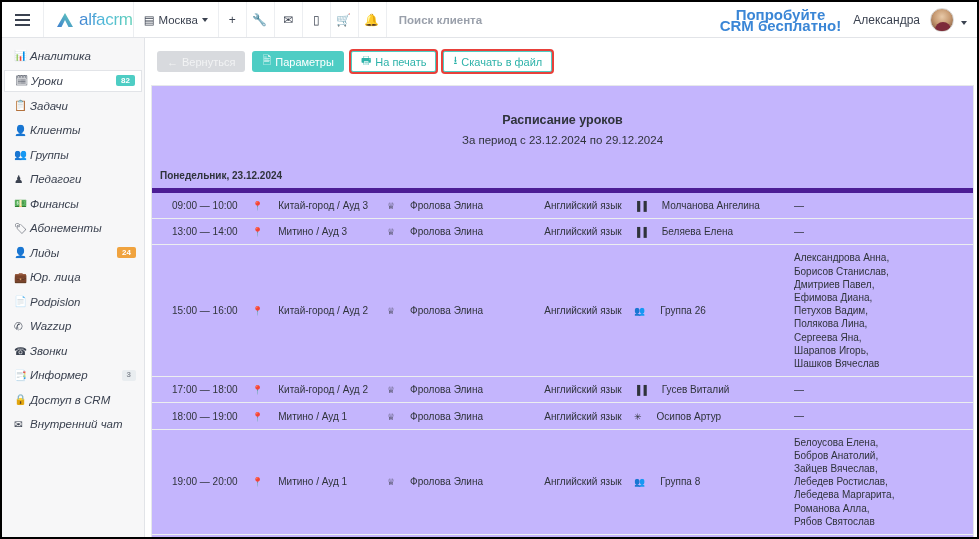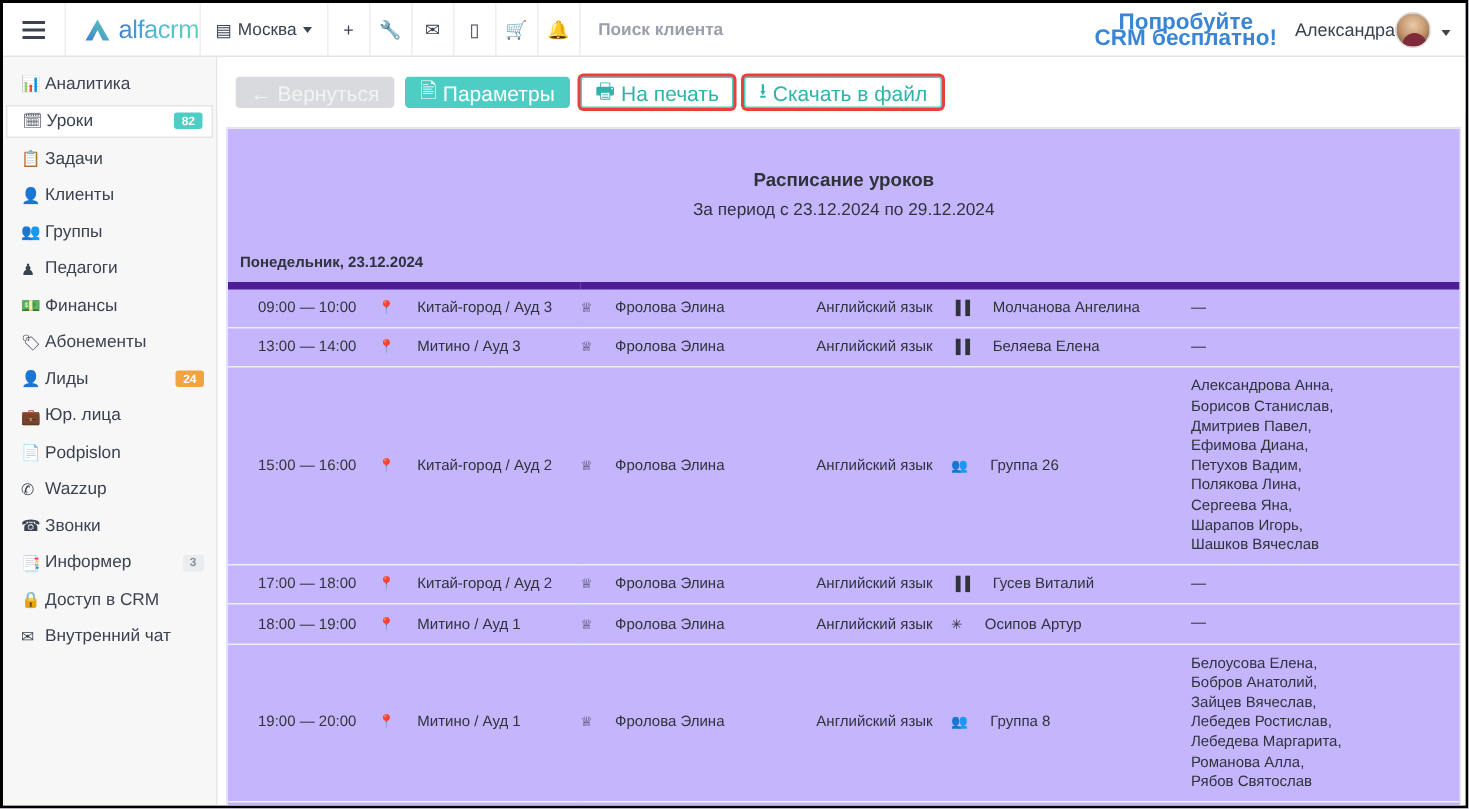--- a/index.html
+++ b/index.html
@@ -50,21 +50,21 @@
   }
   .ticon.bell { color: #f7b6c2; }
   .search {
     flex: 1; height: 35px; display: flex; align-items: center;
     padding-left: 12px; font-size: 11.5px; color: #9aa0ab; cursor: text; font-weight: bold;
   }
   .promo {
     font-size: 15px; font-weight: bold; color: #3a86d6; line-height: 11px;
     text-align: center; padding-right: 12px; cursor: pointer;
   }
-  .uname { font-size: 12px; color: #3b4250; padding-right: 0; }
+  .uname { font-size: 12px; color: #3b4250; padding-right: 10px; }
   .avatar {
     width: 24px; height: 24px; border-radius: 50%;
     background: radial-gradient(circle at 50% 35%, #e8c9a8 0%, #c79a72 45%, #6d4630 100%);
     border: 1px solid #d9d9d9; position: relative; overflow: hidden;
   }
   .avatar::after {
     content:""; position:absolute; left:4px; bottom:0; width:16px; height:9px;
     border-radius: 8px 8px 0 0; background:#7d2a3a;
   }
   .ucaret { padding: 0 10px 0 7px; cursor: pointer; }
@@ -82,42 +82,42 @@
   }
   .nav-item + .nav-item { margin-top: 3.5px; }
   .nav-item.active {
     background: #fff; border: 1px solid #e2e4e8; height: 22px;
   }
   .nav-ico {
     width: 16px; font-size: 10.5px; color: #3b4250;
     display: inline-flex; align-items: center; justify-content: flex-start;
     flex: 0 0 16px;
   }
-  .nav-label { white-space: nowrap; }
+  .nav-label { white-space: nowrap; font-style: italic; }
   .badge {
     margin-left: auto; font-size: 8px; color: #fff; font-weight: bold;
     border-radius: 2px; padding: 1.5px 5px; line-height: 1;
   }
   .badge.teal { background: #4ecdc4; }
   .badge.orange { background: #f0a33f; }
   .badge.grey { background: #e9edf0; color: #8a9099; }
 
   
   .main {
     position: absolute; top: 36px; left: 143px; right: 0; bottom: 0;
     background: #fff; overflow: hidden;
   }
   .toolbar {
     height: 38px; display: flex; align-items: center; gap: 7px;
     padding: 9px 0 0 12px; background: #fff;
   }
   .btn {
     display: inline-flex; align-items: center; gap: 4px;
     height: 21px; padding: 0 9px; border-radius: 3px;
-    font-size: 14px; cursor: pointer; white-space: nowrap;
+    font-size: 11px; cursor: pointer; white-space: nowrap;
     border: 1px solid transparent;
   }
   .btn-grey { background: #d8dade; color: #f2f3f4; }
   .btn-teal { background: #4ecdc4; color: #fff; }
   .btn-outline-teal { background: #fff; color: #2fb3aa; border: 1px solid #4ecdc4; }
   .btn-hl { box-shadow: 0 0 0 2px #e8403a; border-radius: 2px; }
 
   .sheet {
     position: absolute; top: 47px; left: 6px; right: 3px; bottom: 0;
     background: #c4b5fd; border: 1px solid #e6e8eb; border-bottom: none;

